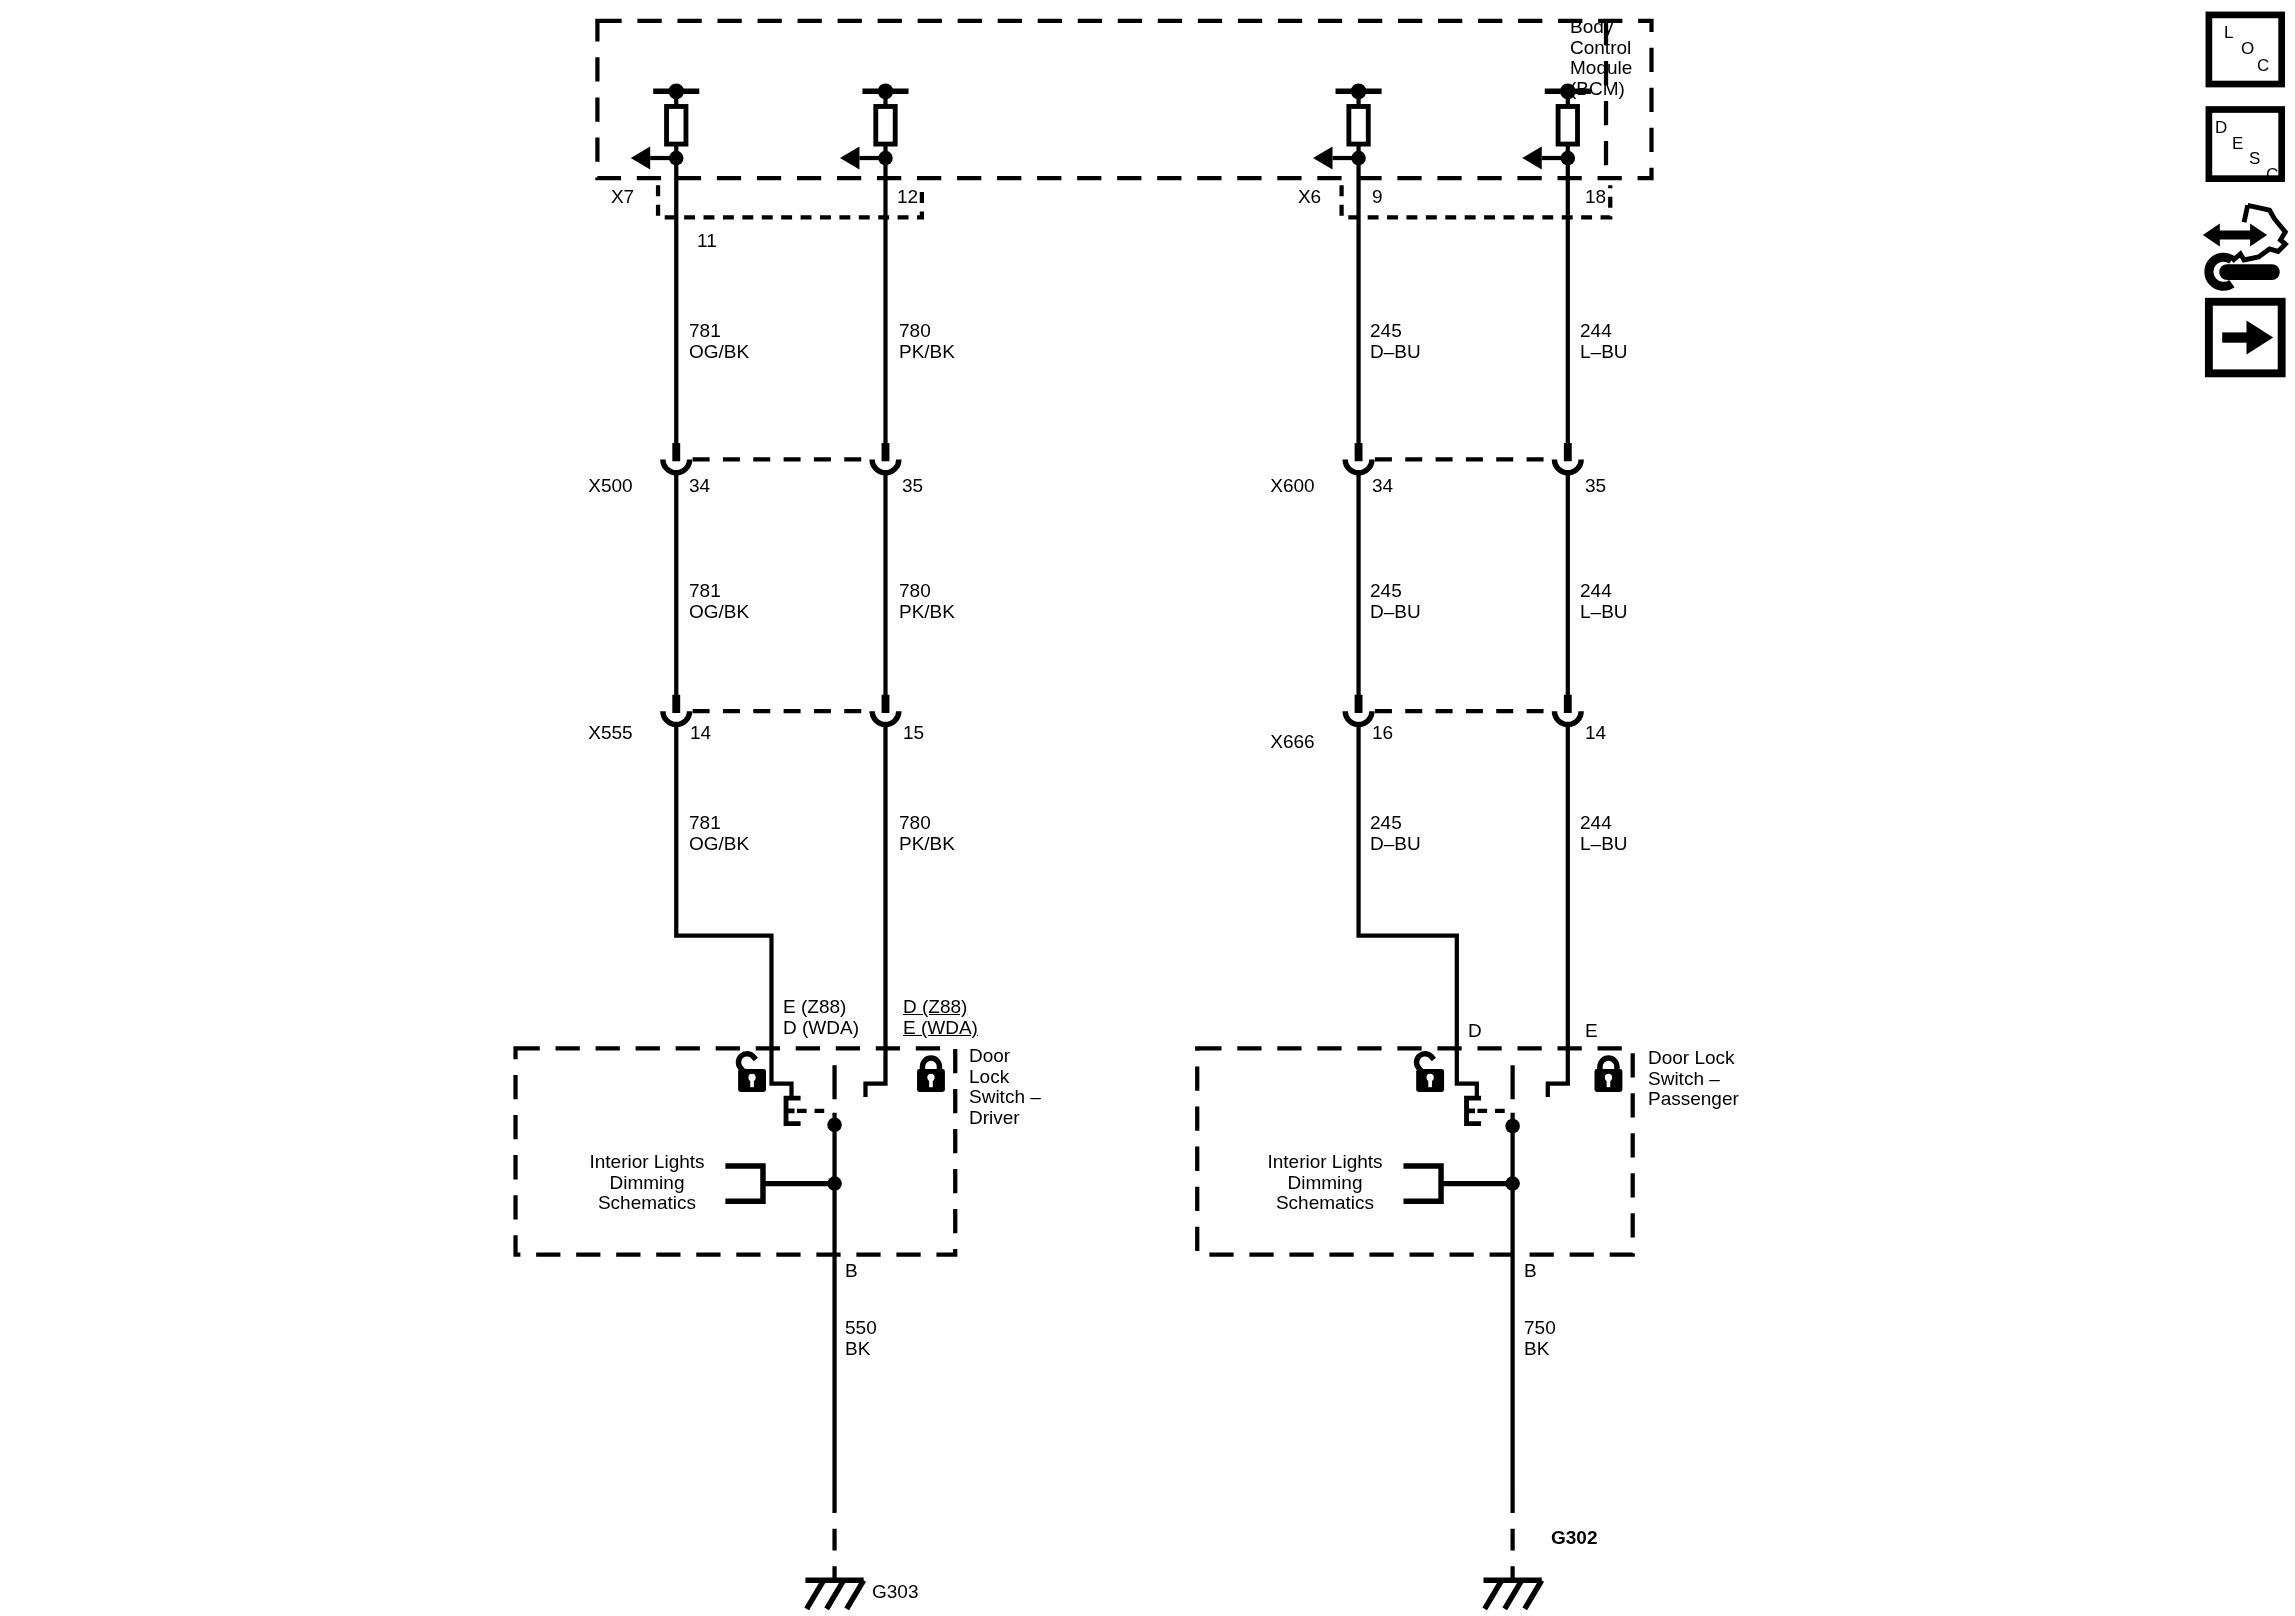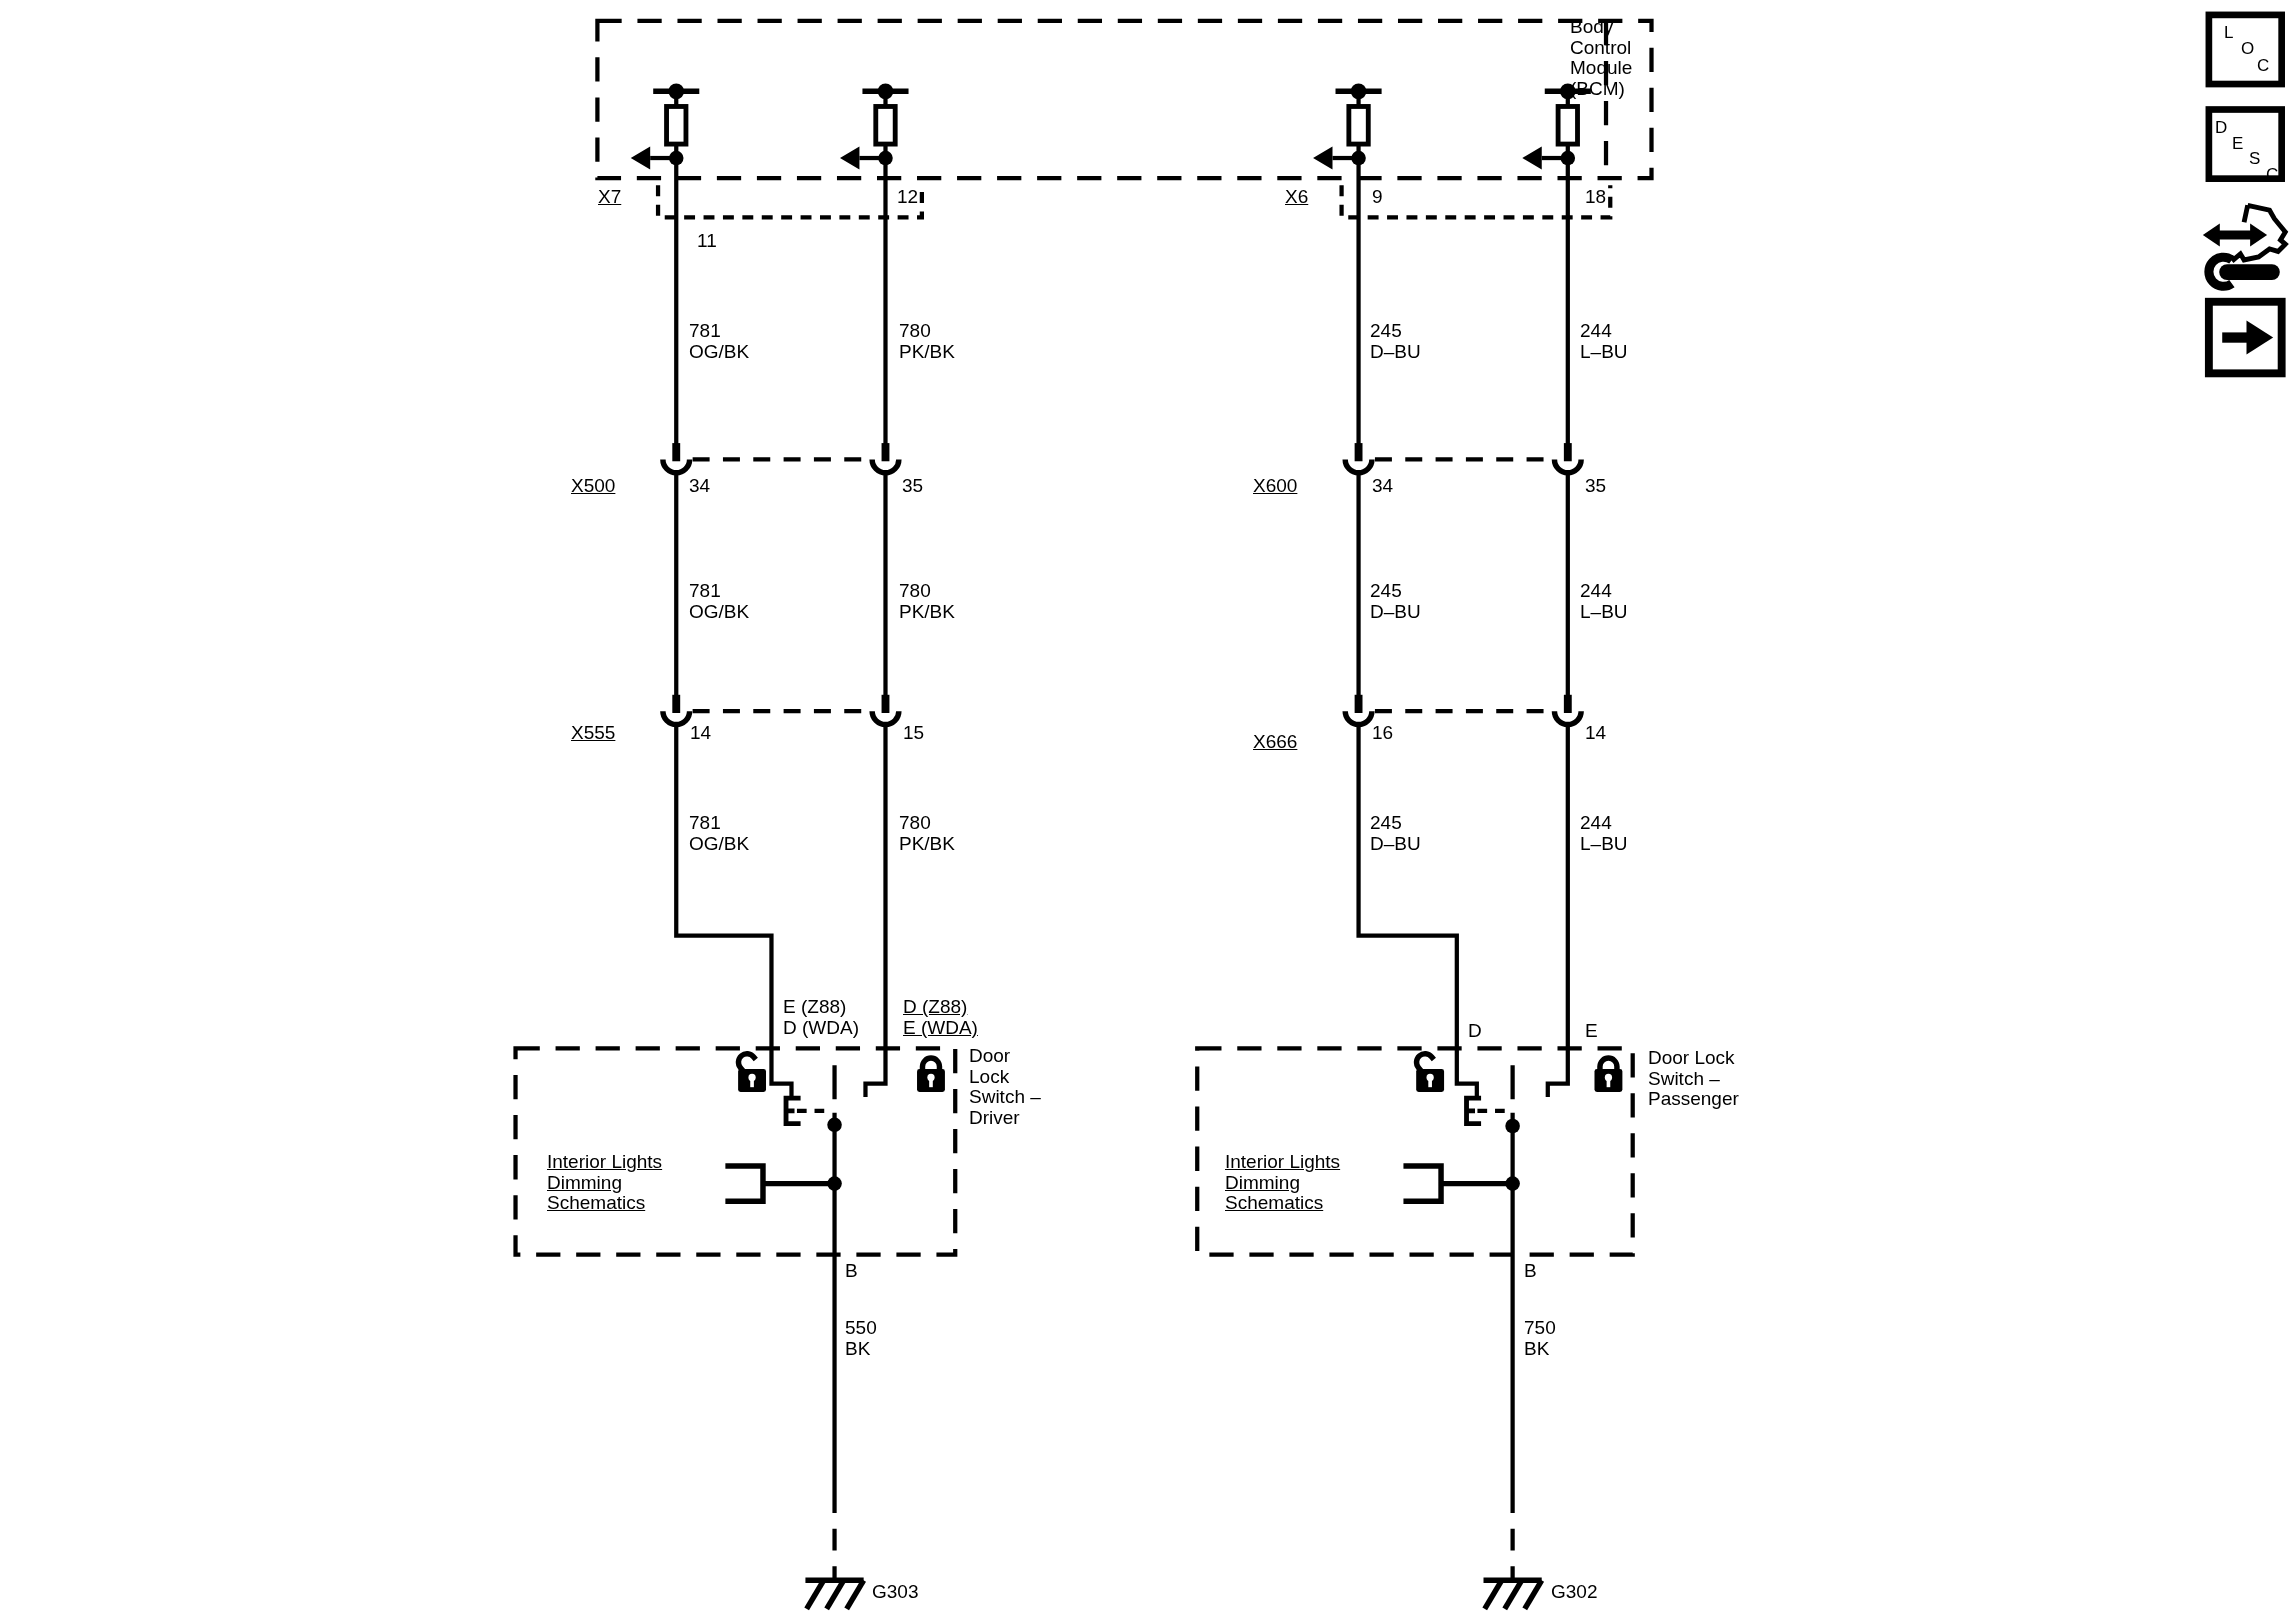--- a/index.html
+++ b/index.html
@@ -1,20 +1,20 @@
 <!DOCTYPE html>
 <html style="font-size:9.7px"><head>
 <meta charset="utf-8">
 <style>
   html,body{margin:0;padding:0;background:#ffffff;}
   .stage{position:relative;width:2295px;height:1617px;background:#ffffff;
          font-family:"Liberation Sans",sans-serif;color:#000;overflow:hidden;}
   svg.art{position:absolute;left:0;top:0;}
   .lbl{position:absolute;font-size:19px;line-height:20.6px;white-space:pre-line;}
-  .r{text-align:left;text-decoration:underline;}
+  .r{text-align:center;}
   .iconletter{position:absolute;font-size:17px;line-height:18px;}
 </style>
 </head>
 <body>
 
 <div class="stage">
 
 <svg class="art" width="2295" height="1617" viewBox="0 0 3784 2665">
   <g stroke="#000" fill="none" stroke-width="7">
 
@@ -266,21 +266,21 @@
 Schematics</div>
 
 <div class="lbl" style="left:845px;top:1261px;">B</div>
 <div class="lbl" style="left:1524px;top:1261px;">B</div>
 <div class="lbl" style="left:845px;top:1318px;">550
 BK</div>
 <div class="lbl" style="left:1524px;top:1318px;">750
 BK</div>
 
 <div class="lbl" style="left:872px;top:1582px;">G303</div>
-<div class="lbl" style="left:1551px;top:1582px;">G302</div>
+<div class="lbl" style="left:1551px;top:1528px;font-weight:bold;">G302</div>
 
 <span class="iconletter" style="left:2224px;top:24px;">L</span>
 <span class="iconletter" style="left:2241px;top:40px;">O</span>
 <span class="iconletter" style="left:2257px;top:57px;">C</span>
 <span class="iconletter" style="left:2215px;top:119px;">D</span>
 <span class="iconletter" style="left:2232px;top:135px;">E</span>
 <span class="iconletter" style="left:2249px;top:150px;">S</span>
 <span class="iconletter" style="left:2266px;top:166px;">C</span>
 
 </div>

